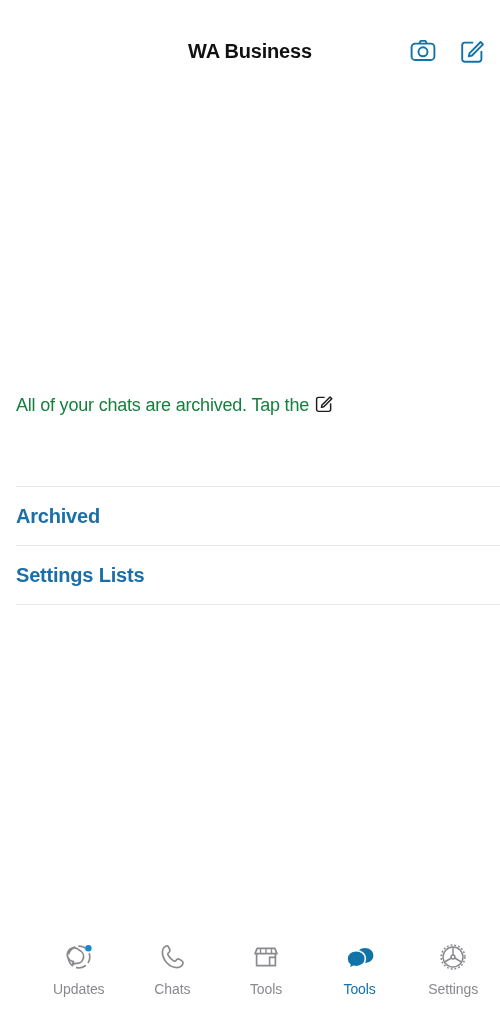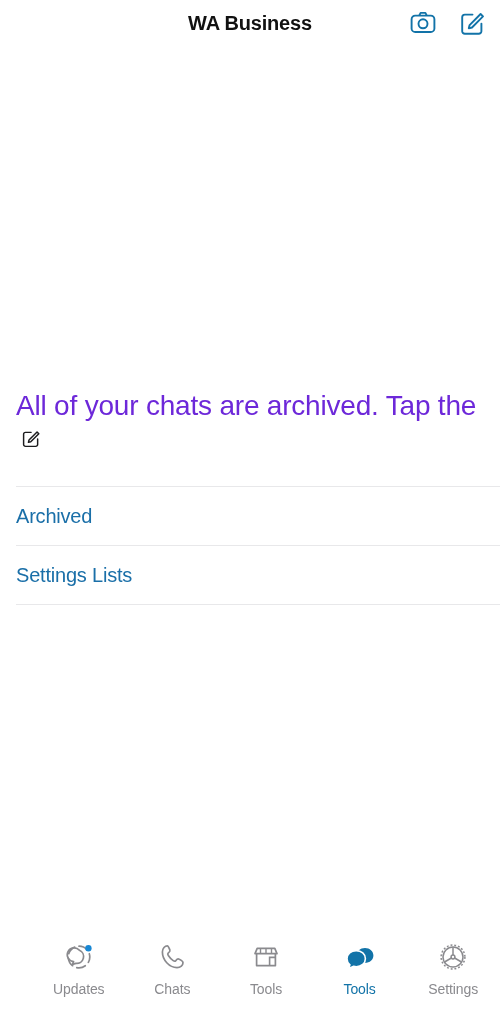--- a/index.html
+++ b/index.html
@@ -18,20 +18,21 @@
 
   
   .header {
     height: 46px;
     display: flex;
     align-items: center;
     position: relative;
     background: #ffffff;
     padding: 0 14px 0 16px;
     box-sizing: border-box;
+    margin-top: 28px;
   }
   .header-title {
     position: absolute;
     left: 0;
     right: 0;
     text-align: center;
     font-size: 20px;
     font-weight: bold;
     color: #111111;
     letter-spacing: -0.2px;
@@ -58,23 +59,23 @@
     left: 0;
     right: 0;
     bottom: 96px;
   }
 
   .empty-message {
     position: absolute;
     top: 344px;
     left: 16px;
     right: 8px;
-    font-size: 28px;
+    font-size: 18px;
     line-height: 31px;
-    color: #6d28d9;
+    color: #15803d;
     letter-spacing: -0.2px;
   }
   .inline-icon {
     display: inline-block;
     vertical-align: -2px;
     margin-left: 6px;
     line-height: 0;
   }
 
   .list {
@@ -94,20 +95,21 @@
     align-items: center;
     padding-left: 16px;
     box-sizing: border-box;
     cursor: pointer;
     background: #ffffff;
   }
   .list-row-label {
     font-size: 20px;
     color: #1a6fa8;
     letter-spacing: -0.2px;
+    font-weight: bold;
   }
 
   
   .tabbar {
     position: absolute;
     left: 0;
     right: 0;
     bottom: 0;
     height: 96px;
     background: #ffffff;

